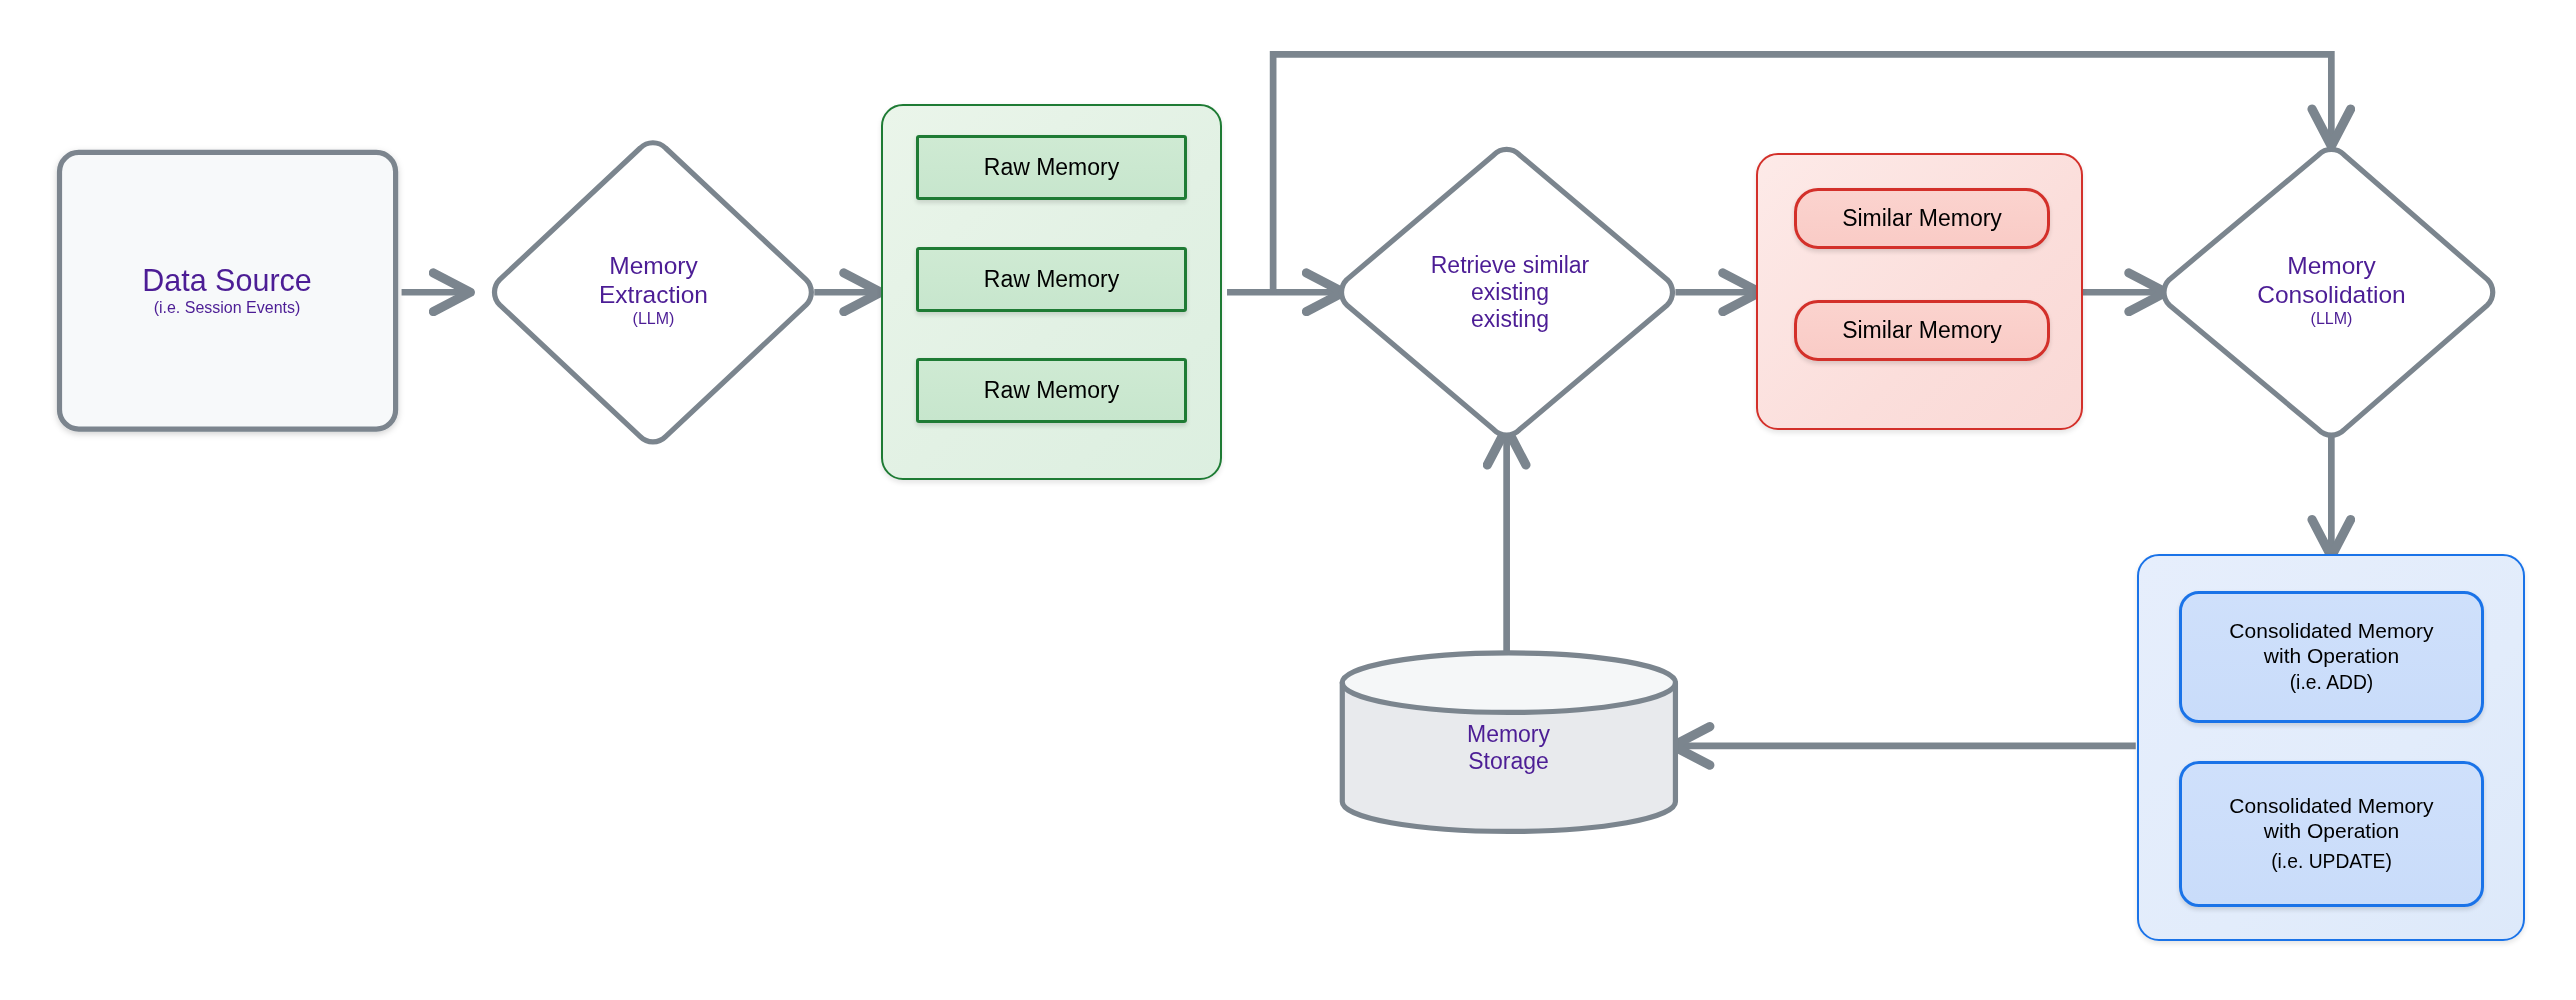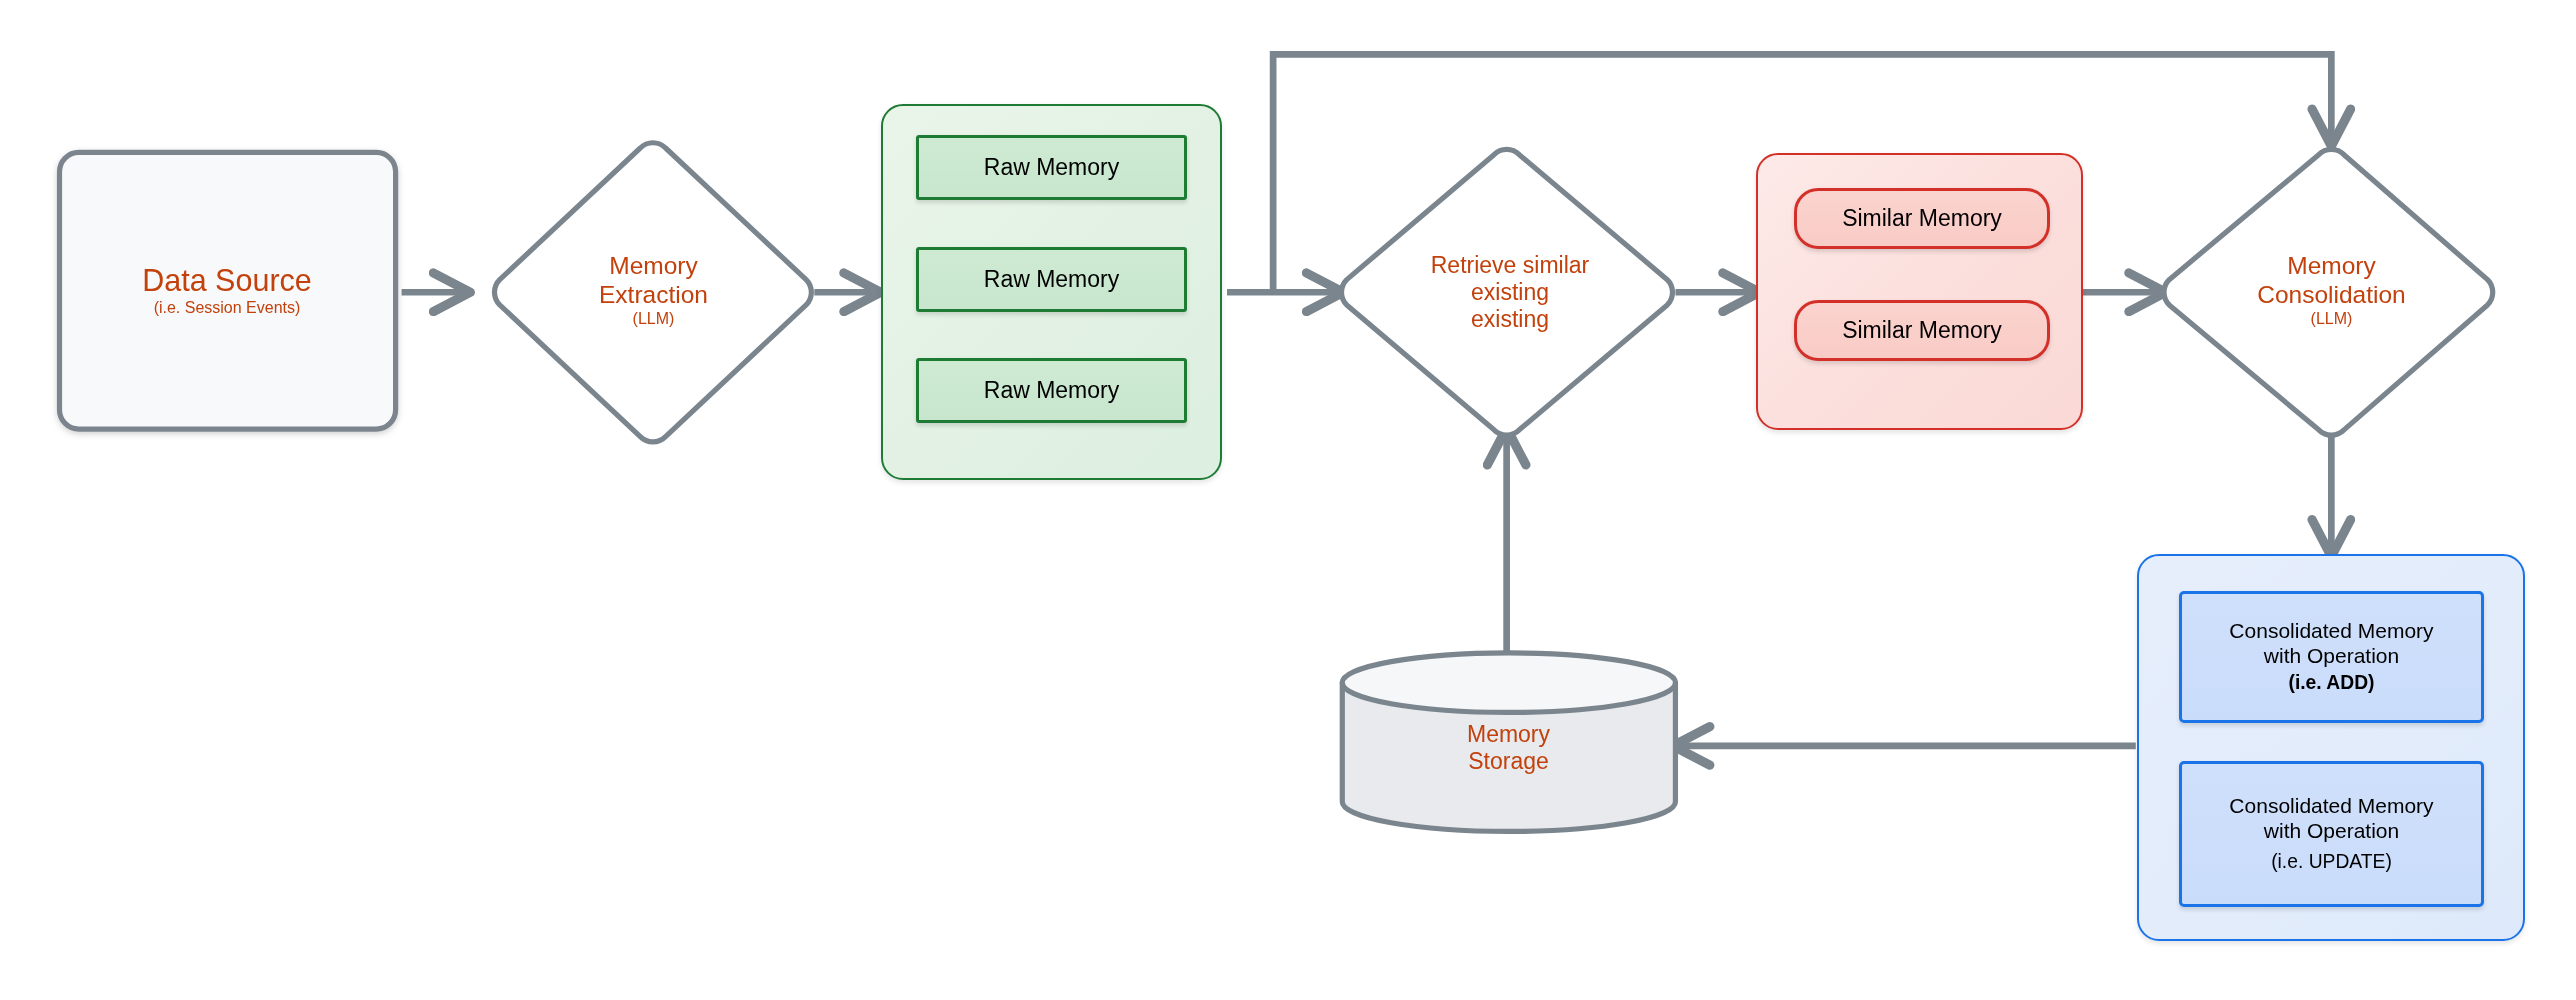--- a/index.html
+++ b/index.html
@@ -13,21 +13,21 @@
   }
   #canvas { position: relative; width: 2576px; height: 1001px; }
   svg.layer { position: absolute; inset: 0; width: 2576px; height: 1001px; }
 
   
   .nlabel {
     position: absolute;
     display: flex; flex-direction: column;
     align-items: center; justify-content: center;
     text-align: center;
-    color: #c2410c;
+    color: #4c1d95;
     pointer-events: none;
     line-height: 1.18;
   }
   .t-xl   { font-size: 30.5px; }
   .t-lg   { font-size: 24.5px; }
   .t-md   { font-size: 23px; }
   .t-sm   { font-size: 21px; }
   .sub    { font-size: 16px; }
   .sub-sm { font-size: 19.3px; }
 
@@ -64,21 +64,21 @@
   .chip-green {
     background: linear-gradient(180deg,#cfead3 0%, #c7e6cd 100%);
     border: 3px solid #1e7b34; border-radius: 3px;
   }
   .chip-red {
     background: linear-gradient(180deg,#fbd3ce 0%, #f9cbc6 100%);
     border: 3.7px solid #d3302a; border-radius: 24px;
   }
   .chip-blue {
     background: linear-gradient(180deg,#cfe0fb 0%, #c9dcfa 100%);
-    border: 3px solid #1a73e8; border-radius: 5px;
+    border: 3px solid #1a73e8; border-radius: 20px;
   }
 </style>
 </head>
 <body>
 
 <div id="canvas">
 
   <svg class="layer" viewBox="0 0 3464 1346" xmlns="http://www.w3.org/2000/svg">
     <defs>
       <marker id="ah" viewBox="0 0 12 12" refX="9.2" refY="6" markerWidth="7.2" markerHeight="7.2" orient="auto-start-reverse">
@@ -169,21 +169,21 @@
     <div class="t-lg">Memory</div>
     <div class="t-lg">Consolidation</div>
     <div class="sub">(LLM)</div>
   </div>
 
   <div class="group-box grp-blue" style="left:2137px; top:554px; width:388px; height:387px;"></div>
 
   <div class="chip chip-blue" style="left:2179px; top:591px; width:305px; height:132px;">
     <span class="t-sm">Consolidated Memory</span>
     <span class="t-sm">with Operation</span>
-    <span class="sub-sm" style="margin-top:3px;font-weight:bold;">(i.e. ADD)</span>
+    <span class="sub-sm" style="margin-top:3px;">(i.e. ADD)</span>
   </div>
 
   <div class="chip chip-blue" style="left:2179px; top:761px; width:305px; height:146px;">
     <span class="t-sm">Consolidated Memory</span>
     <span class="t-sm">with Operation</span>
     <span class="sub-sm" style="margin-top:7.4px;">(i.e. UPDATE)</span>
   </div>
 
   <div class="nlabel" style="left:1342px; top:692px; width:333px; height:112px;">
     <div class="t-md">Memory</div>

